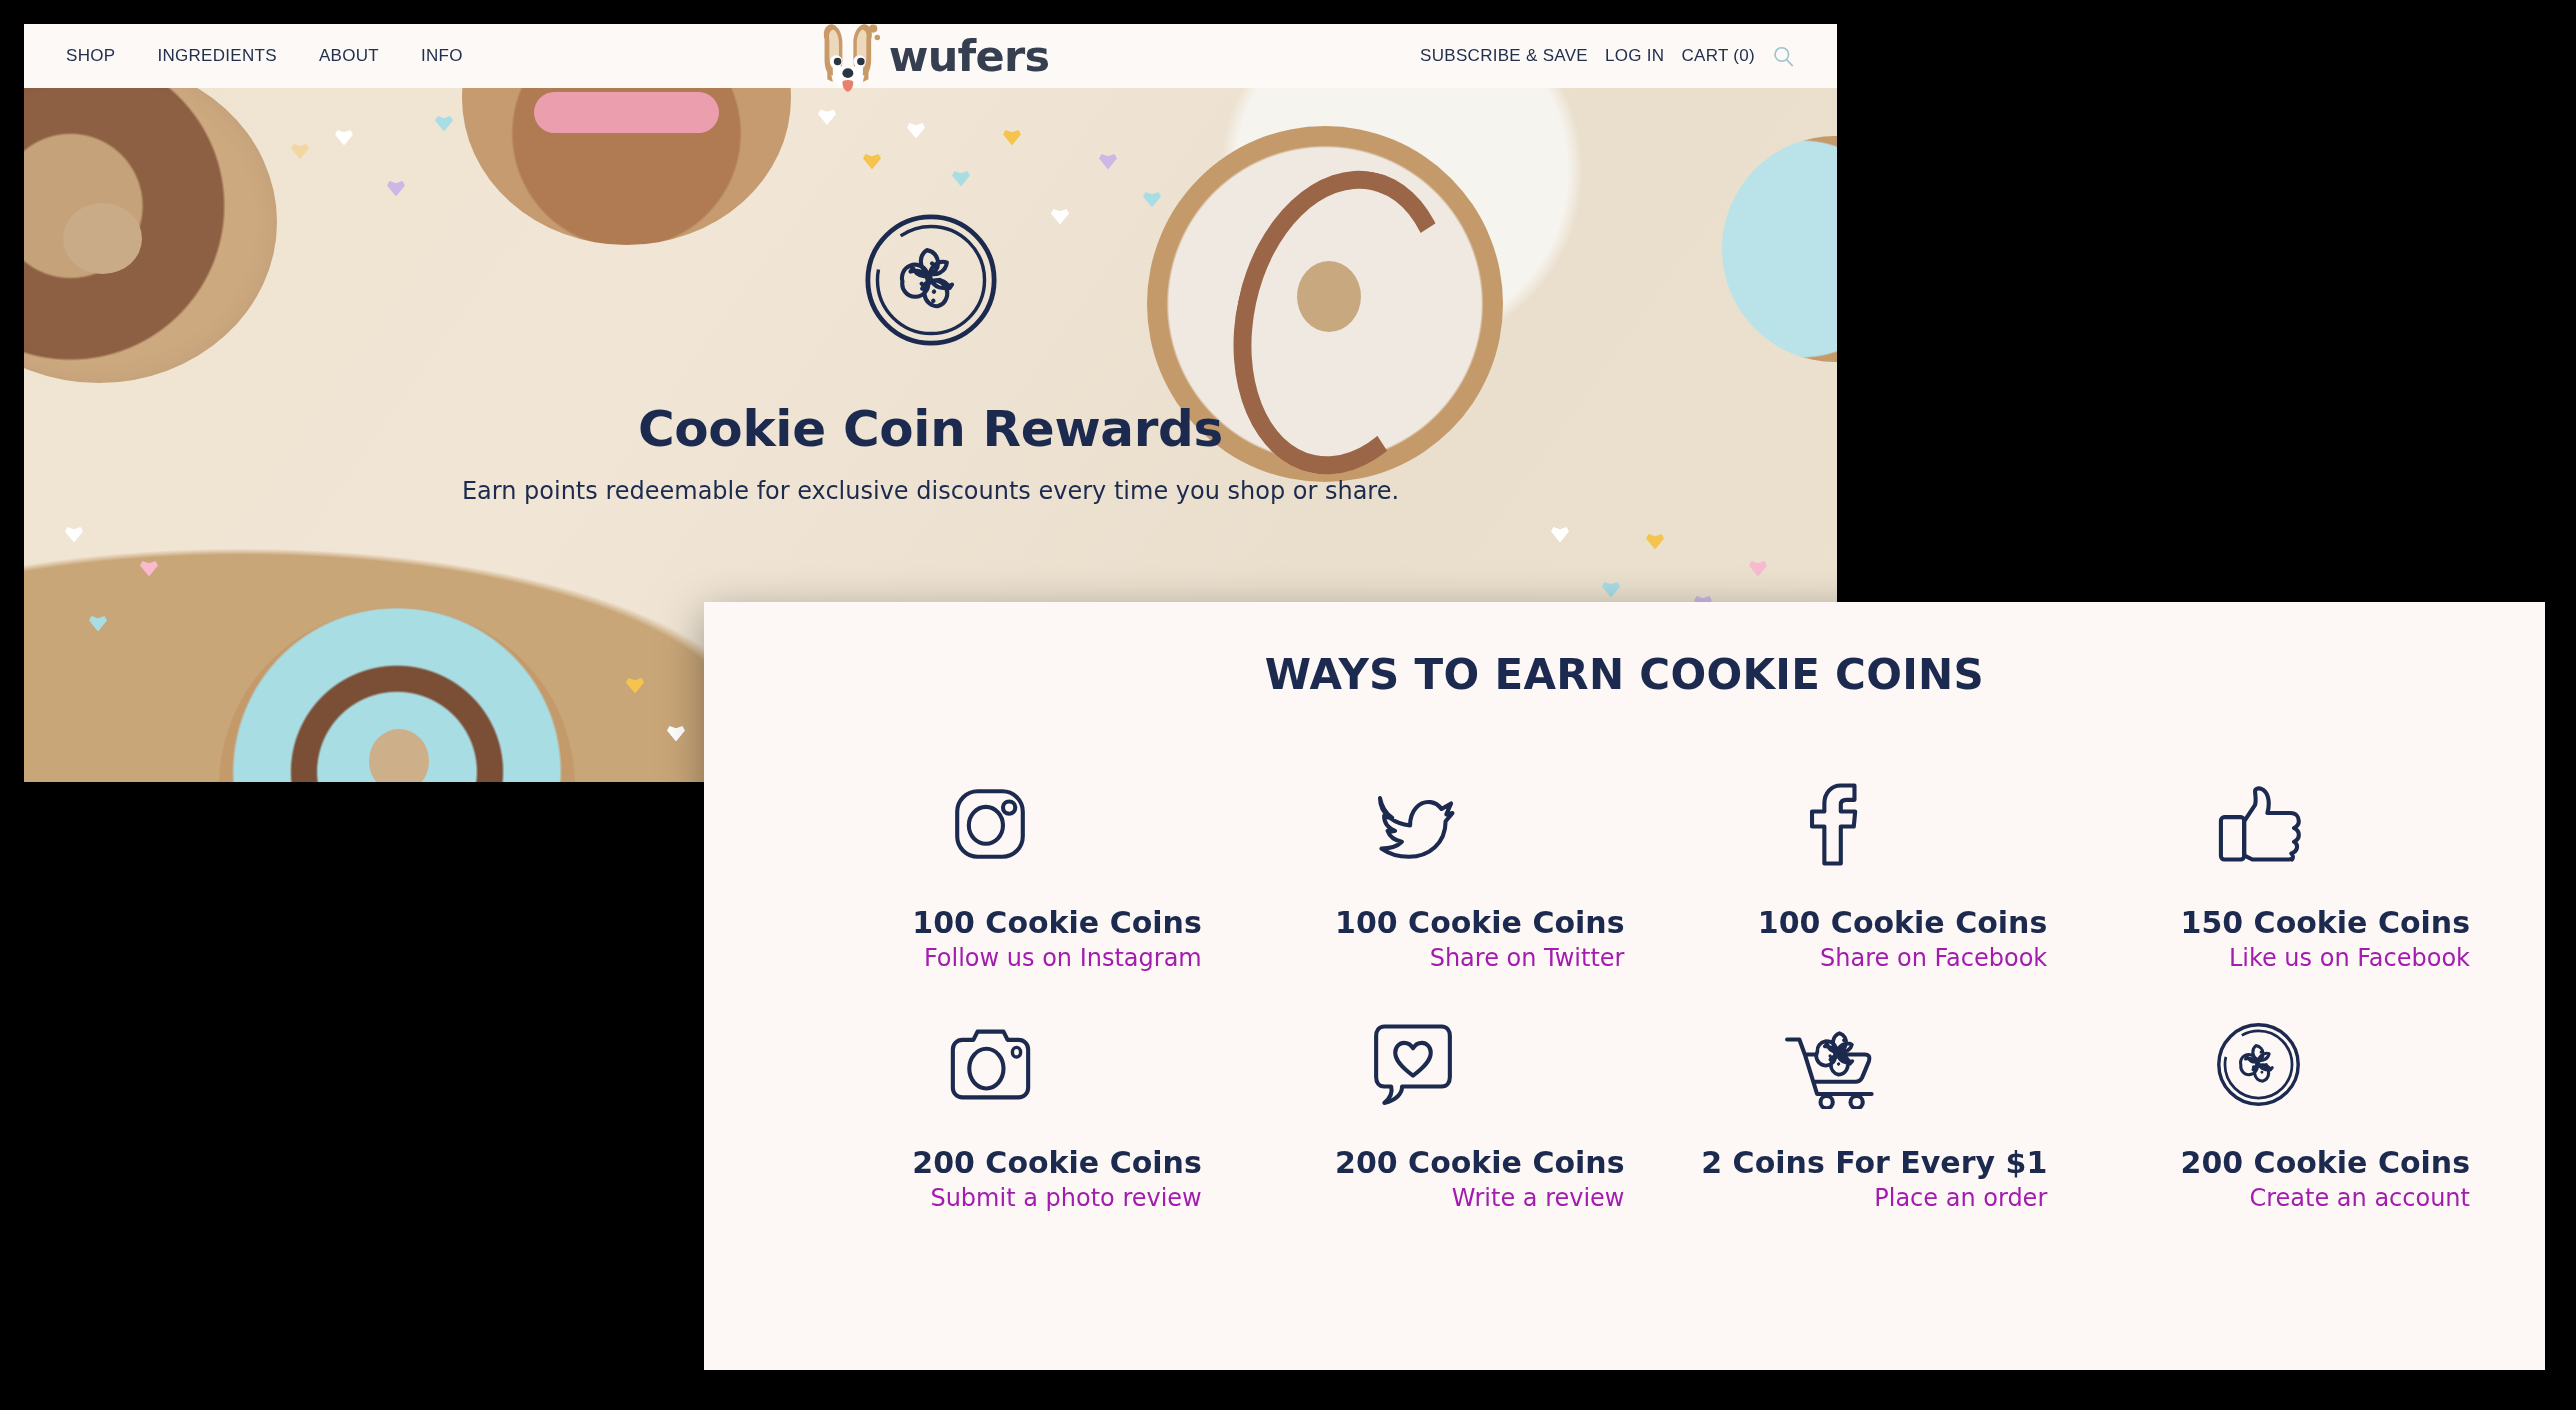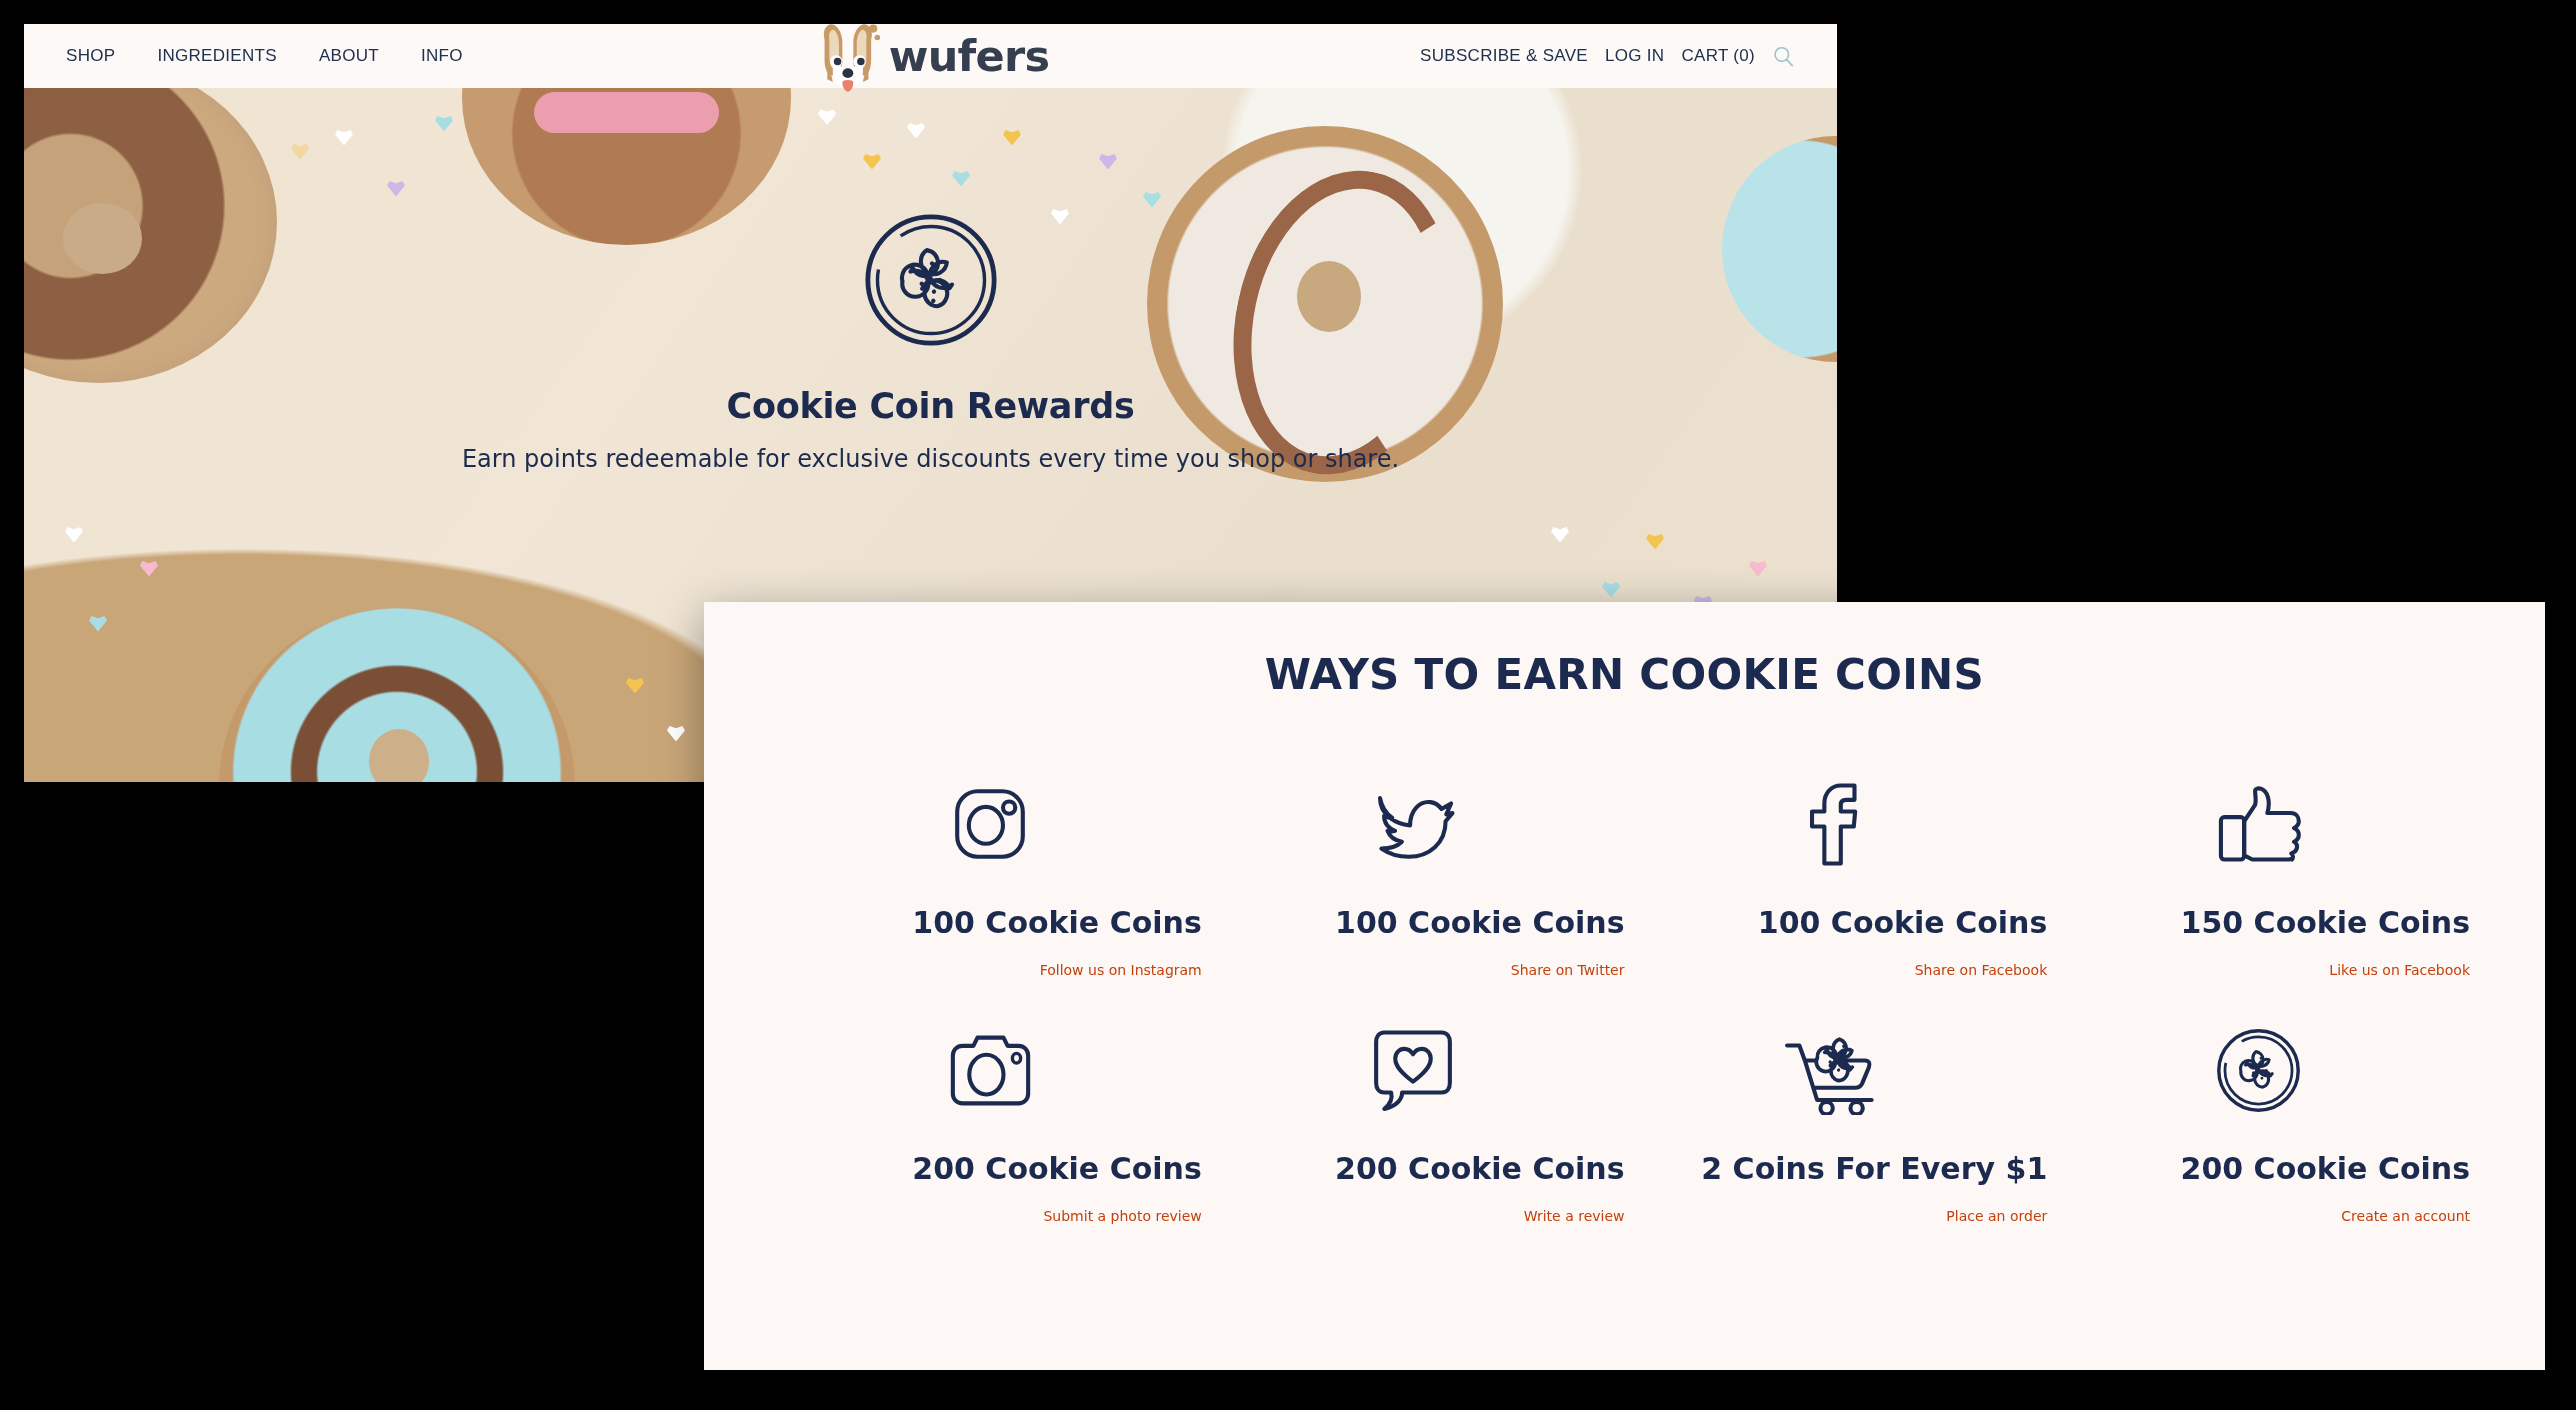--- a/index.html
+++ b/index.html
@@ -121,22 +121,22 @@
     border-radius:2.7px;
   }
   .hero-inner{
     position:absolute;left:0;top:0;width:100%;height:100%;
     display:flex;flex-direction:column;align-items:center;
     padding-top:122px;box-sizing:border-box;
     text-align:center;
   }
   .hero-icon{width:140px;height:140px;display:block;}
   .hero-title{
-    margin:36px 0 0;
-    font-size:35px;font-weight:700;color:#1b2a4e;
+    margin:50px 0 0;
+    font-size:50px;font-weight:700;color:#1b2a4e;
     letter-spacing:-0.3px;
     font-family:"DejaVu Sans", sans-serif;
   }
   .hero-sub{
     margin:19px 0 0;
     font-size:24px;color:#1b2a4e;font-weight:400;
     font-family:"DejaVu Sans", sans-serif;
   }
   
   .earn-panel{
@@ -170,22 +170,22 @@
     display:flex;align-items:center;justify-content:center;
   }
   .earn-ico svg{display:block;}
   .earn-amount{
     margin-top:33px;
     font-size:30px;font-weight:700;color:#1b2a4e;
     font-family:"DejaVu Sans", sans-serif;
     white-space:nowrap;
   }
   .earn-desc{
-    margin-top:22px;
-    font-size:14px;font-weight:400;color:#c2410c;
+    margin-top:4px;
+    font-size:24px;font-weight:400;color:#a21caf;
     font-family:"DejaVu Sans", sans-serif;
     white-space:nowrap;
   }
 </style>
 </head>
 <body>
 
 <div class="browser-window">
 
   <div class="site-header">

